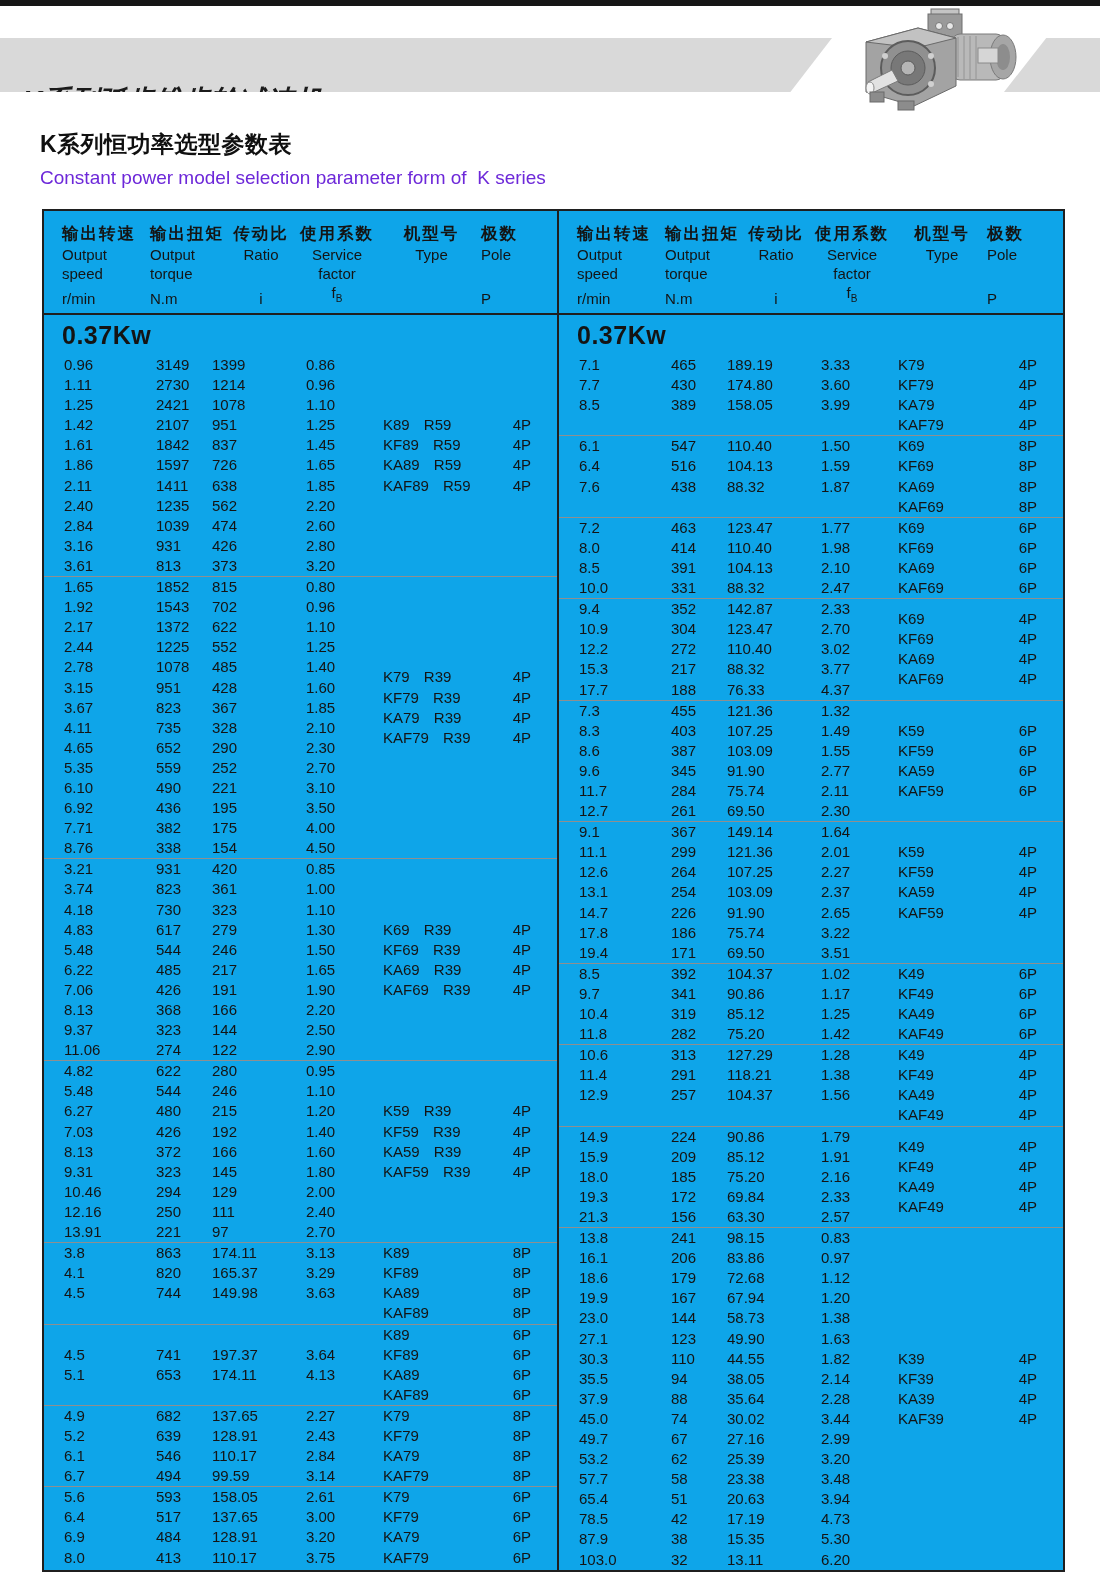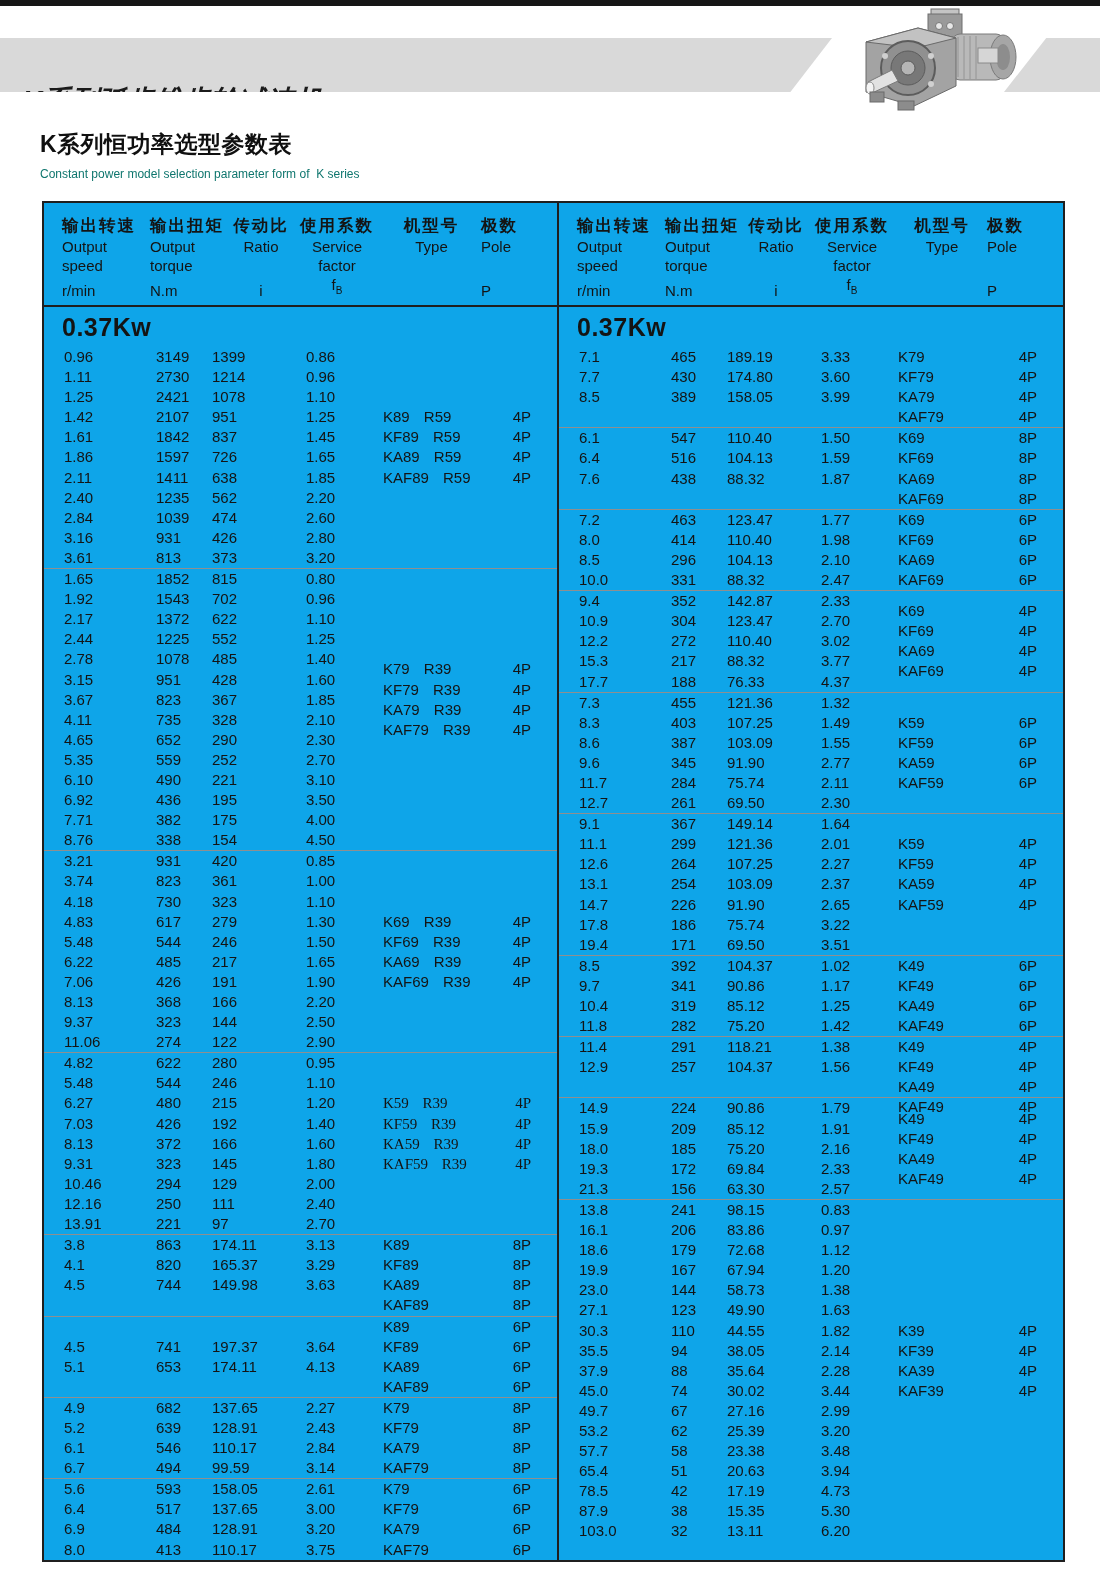--- a/index.html
+++ b/index.html
@@ -11,21 +11,21 @@
   .band-left {position:absolute;top:32px;left:0;width:832px;height:54px;background:#d9d9d9;
               clip-path:polygon(0 0,100% 0,95% 100%,0 100%);}
   .band-right {position:absolute;top:32px;right:0;width:96px;height:54px;background:#d9d9d9;
                clip-path:polygon(44% 0,100% 0,100% 100%,0 100%);}
   .banner-title {display:block;padding-left:22px;line-height:54px;font-size:28px;font-weight:bold;
                  font-style:italic;color:#1b1b1b;white-space:nowrap;margin-top:36px;}
   .gear-art {position:absolute;left:852px;top:2px;width:172px;height:106px;}
 
   .heading {margin:8px 0 0 40px;}
   .heading-zh {font-size:23px;font-weight:bold;color:#101010;letter-spacing:0.5px;}
-  .heading-en {font-size:12px;margin-top:7px;color:#0f766e;white-space:pre;}
+  .heading-en {font-size:19px;margin-top:7px;color:#6d28d9;white-space:pre;}
 
   .ptable {display:flex;align-items:stretch;margin:20px 0 0 42px;width:1023px;
            border:2px solid #1f1f1f;box-sizing:border-box;background:#0ea5e9;}
   .half {position:relative;box-sizing:border-box;}
   .half-left {width:515px;border-right:2px solid #1f1f1f;flex:none;}
   .half-right {flex:1;}
 
   .thead {display:grid;grid-template-columns:88px 80px 62px 90px 1fr 52px;
           padding:10px 24px 0 18px;height:104px;box-sizing:border-box;border-bottom:2px solid #1f1f1f;}
   .hc {display:flex;flex-direction:column;font-size:15px;line-height:19px;}
@@ -444,21 +444,21 @@
             <span class="dcell">250</span>
             <span class="dcell">111</span>
             <span class="dcell">2.40</span>
           </div>
           <div class="drow">
             <span class="dcell">13.91</span>
             <span class="dcell">221</span>
             <span class="dcell">97</span>
             <span class="dcell">2.70</span>
           </div>
-          <div class="types" style="top: 40.2px; font-family: Liberation Serif, serif;">
+          <div class="types" style="top: 40.2px;">
             <div class="trow">
               <span class="tname">K59 R39</span>
               <span class="tpole">4P</span>
             </div>
             <div class="trow">
               <span class="tname">KF59 R39</span>
               <span class="tpole">4P</span>
             </div>
             <div class="trow">
               <span class="tname">KA59 R39</span>
@@ -779,21 +779,21 @@
             <span class="dcell">1.77</span>
           </div>
           <div class="drow">
             <span class="dcell">8.0</span>
             <span class="dcell">414</span>
             <span class="dcell">110.40</span>
             <span class="dcell">1.98</span>
           </div>
           <div class="drow">
             <span class="dcell">8.5</span>
-            <span class="dcell">296</span>
+            <span class="dcell">391</span>
             <span class="dcell">104.13</span>
             <span class="dcell">2.10</span>
           </div>
           <div class="drow">
             <span class="dcell">10.0</span>
             <span class="dcell">331</span>
             <span class="dcell">88.32</span>
             <span class="dcell">2.47</span>
           </div>
           <div class="types" style="top: 0px;">
@@ -1021,20 +1021,26 @@
               <span class="tname">KA49</span>
               <span class="tpole">6P</span>
             </div>
             <div class="trow">
               <span class="tname">KAF49</span>
               <span class="tpole">6P</span>
             </div>
           </div>
         </div>
         <div class="block">
+          <div class="drow">
+            <span class="dcell">10.6</span>
+            <span class="dcell">313</span>
+            <span class="dcell">127.29</span>
+            <span class="dcell">1.28</span>
+          </div>
           <div class="drow">
             <span class="dcell">11.4</span>
             <span class="dcell">291</span>
             <span class="dcell">118.21</span>
             <span class="dcell">1.38</span>
           </div>
           <div class="drow">
             <span class="dcell">12.9</span>
             <span class="dcell">257</span>
             <span class="dcell">104.37</span>

